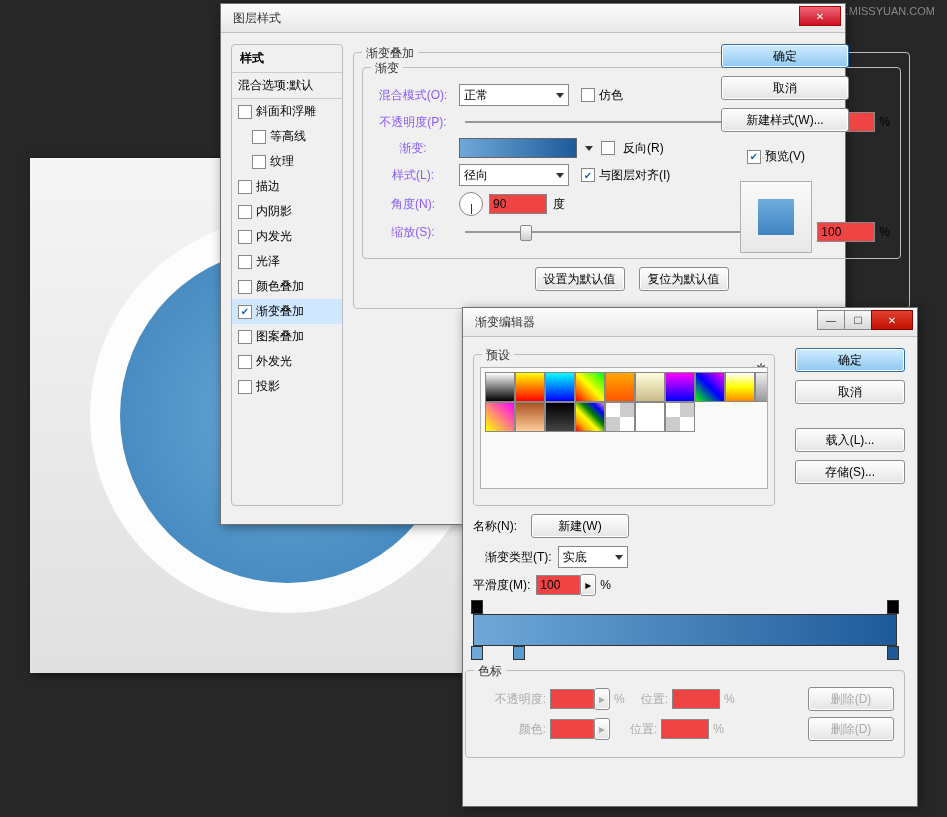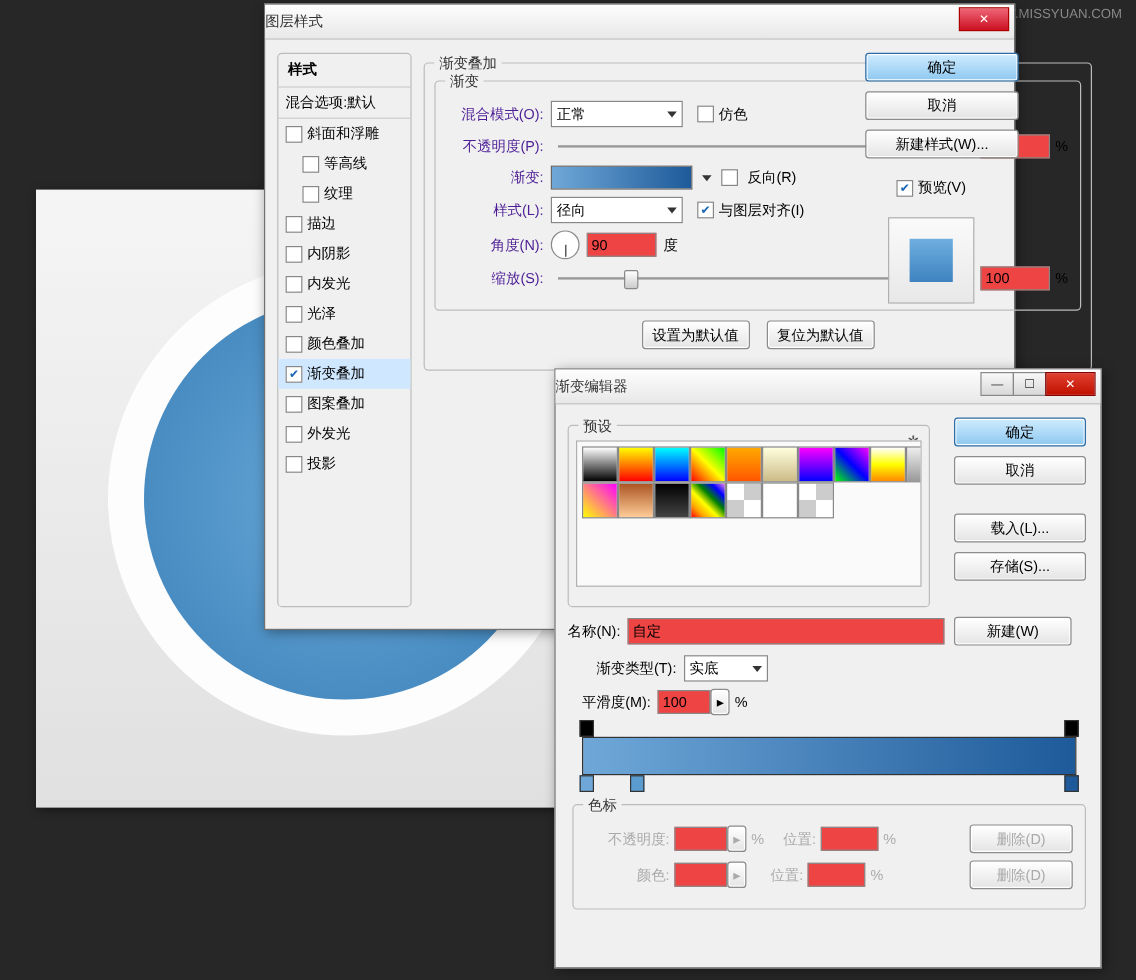--- a/index.html
+++ b/index.html
@@ -2,21 +2,21 @@
 <html><head>
 <meta charset="utf-8">
 <style>
 body{margin:0;background:#272727;font:12px 'Microsoft YaHei','SimSun',Arial,sans-serif;width:947px;height:817px;position:relative;overflow:hidden}
 .canvas{position:absolute;left:30px;top:158px;width:515px;height:515px;background:linear-gradient(to bottom,#f5f5f5,#e0e0e0);box-shadow:2px 2px 8px rgba(0,0,0,.5)}
 .ring{position:absolute;left:60px;top:60px;width:395px;height:395px;border-radius:50%;background:#fdfdfd}
 .circle{position:absolute;left:90px;top:90px;width:335px;height:335px;border-radius:50%;background:radial-gradient(circle at 50% 50%,#6aa9d8,#3a80b8)}
 .watermark{position:absolute;right:12px;top:4px;color:#888;font-size:11px}
 .watermark b{color:#bbb}
 .dlg{position:absolute;background:#f0f0f0;border:1px solid #707070;box-shadow:2px 2px 10px rgba(0,0,0,.4)}
-.titlebar{position:relative;height:28px;background:linear-gradient(to bottom,#fdfdfd,#e8e8e8);border-bottom:1px solid #c0c0c0;display:flex;align-items:center;padding:0 0}
+.titlebar{position:relative;height:28px;background:linear-gradient(to bottom,#fdfdfd,#e8e8e8);border-bottom:1px solid #c0c0c0;display:flex;align-items:center;padding:0 12px}
 .titlebar .title{color:#333}
 .winbtns{position:absolute;right:4px;top:2px;display:flex}
 .winbtn{width:26px;height:18px;border:1px solid #888;margin-left:-1px;background:linear-gradient(to bottom,#f8f8f8,#d8d8d8);display:flex;align-items:center;justify-content:center;font-size:10px;color:#333}
 .winbtn.close{background:linear-gradient(to bottom,#e67,#c12);color:#fff;border-color:#a00;width:40px}
 .winbtn.close2{background:linear-gradient(to bottom,#e04030,#c01000);color:#fff;border-color:#800;width:40px}
 .group{border:1px solid #bcbcbc;border-radius:4px;position:relative;margin-top:8px}
 .group>.glabel{position:absolute;top:-8px;left:8px;background:#f0f0f0;padding:0 4px;color:#333}
 .styleslist{position:absolute;left:10px;top:40px;width:110px;height:460px;background:#f0f0f0;border:1px solid #bcbcbc;border-radius:4px}
 .styleslist .hdr{padding:5px 8px;font-weight:bold}
 .styleslist .item{padding:4px 6px;display:flex;align-items:center;gap:4px}
@@ -26,21 +26,21 @@
 .chk.on::after{content:"✔"}
 .btn{height:22px;border:1px solid #8c8c8c;background:linear-gradient(to bottom,#fff,#e4e4e4);border-radius:3px;box-shadow:inset 0 0 0 1px #fff;display:inline-flex;align-items:center;justify-content:center;padding:0 8px}
 .btn.primary{background:linear-gradient(to bottom,#d0ecff,#8ec8f0);border-color:#2c6da8}
 .rtcol{position:absolute;right:14px;top:40px;width:110px;display:flex;flex-direction:column;gap:8px;align-items:stretch}
 .rtcol .btn{width:100%}
 .preview{margin-top:8px;display:flex;justify-content:center;align-items:center;gap:4px}
 .previewbox{width:70px;height:70px;border:1px solid #b0b0b0;background:linear-gradient(to bottom,#fafafa,#e8e8e8);display:flex;align-items:center;justify-content:center;margin:8px auto 0}
 .swatch{width:36px;height:36px;background:linear-gradient(to bottom,#6faedf,#3e83c0)}
 .panel-gradient{position:absolute;left:132px;top:40px;width:555px;height:255px}
 .row{display:flex;align-items:center;margin:6px 0}
-.lbl{width:80px;text-align:right;margin-right:6px;color:#4c1d95}
+.lbl{width:80px;text-align:center;margin-right:6px;color:#8b5cf6}
 .combo{height:20px;border:1px solid #888;background:#fff;display:inline-flex;align-items:center;justify-content:space-between;padding:0 4px}
 .combo .arrow{border-left:4px solid transparent;border-right:4px solid transparent;border-top:5px solid #333;margin-left:4px}
 .numbox{width:50px;height:18px;border:1px solid #888;background:#ef4444;padding:0 3px;display:inline-flex;align-items:center}
 .slider{flex:1;height:18px;position:relative;margin:0 6px}
 .slider .track{position:absolute;left:0;right:0;top:8px;height:2px;background:#999}
 .slider .thumb{position:absolute;top:2px;width:10px;height:14px;border:1px solid #888;background:linear-gradient(to bottom,#fff,#ccc);border-radius:2px}
 .gradbar{height:18px;border:1px solid #666;display:inline-block}
 .angle{width:22px;height:22px;border:1px solid #888;border-radius:50%;background:#fff;position:relative;display:inline-block;margin-right:6px}
 .angle::after{content:"";position:absolute;left:50%;top:50%;width:1px;height:10px;background:#333;transform-origin:top;transform:rotate(0deg)}
 
@@ -244,26 +244,25 @@
  <div style="position:absolute;right:12px;top:40px;width:110px;display:flex;flex-direction:column;gap:8px">
   <span class="btn primary">确定</span>
   <span class="btn">取消</span>
   <div style="height:8px"></div>
   <span class="btn">载入(L)...</span>
   <span class="btn">存储(S)...</span>
  </div>
 
  <div class="row" style="position:absolute;left:10px;top:200px;right:24px">
   <span style="margin-right:6px">名称(N):</span>
-  <span class="numbox" style="flex:1;height:20px">自定</span>
   <span style="width:8px"></span>
   <span class="btn" style="width:80px">新建(W)</span>
  </div>
 
- <div style="position:absolute;left:14px;top:232px;right:12px">
+ <div style="position:absolute;left:2px;top:232px;right:12px">
   <div class="row" style="margin-left:20px">
    <span>渐变类型(T):</span>
    <span style="width:6px"></span>
    <span class="combo" style="width:60px">
           <span>实底</span>
           <span class="arrow"></span>
         </span>
   </div>
   <div class="row" style="margin-left:8px">
    <span>平滑度(M):</span>

